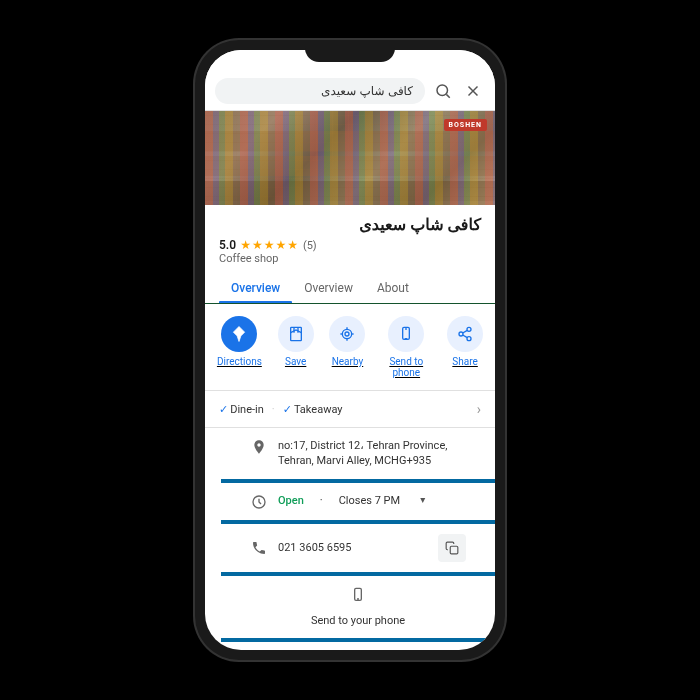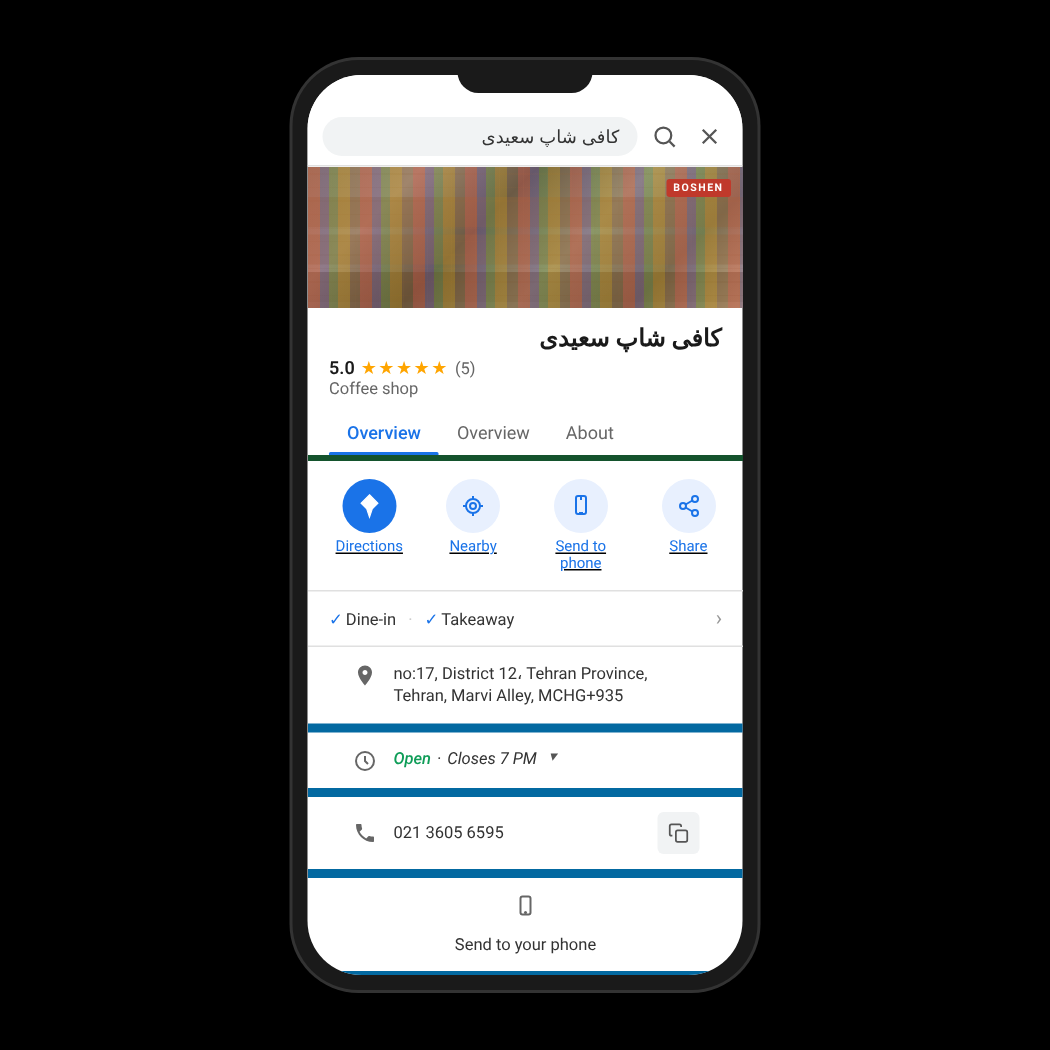--- a/index.html
+++ b/index.html
@@ -185,21 +185,21 @@
 
     .place-type {
       font-size: 11px;
       color: #666;
       margin-bottom: 8px;
     }
 
     
     .tabs {
       display: flex;
-      border-bottom: 4px solid #14532d;
+      border-bottom: 1px solid #14532d;
       padding: 0 14px;
     }
 
     .tab {
       padding: 8px 12px;
       font-size: 12px;
       color: #666;
       cursor: pointer;
       position: relative;
     }
@@ -291,22 +291,23 @@
     .chevron-right {
       color: #999;
       font-size: 14px;
     }
 
     
     .info-row {
       display: flex;
       align-items: flex-start;
       padding: 10px 29px;
-      border-bottom: 6px solid #0369a1;
+      border-bottom: 4px solid #0369a1;
       gap: 10px;
+      margin-left: 16px;
     }
 
     .info-icon {
       width: 18px;
       margin-top: 1px;
       flex-shrink: 0;
       display: flex;
       align-items: center;
       justify-content: center;
       font-size: 14px;
@@ -321,22 +322,21 @@
     }
 
     .info-content .open-text {
       color: #0f9d58;
       font-weight: 500;
     }
 
     .hours-row {
       display: flex;
       align-items: center;
-      gap: 4px;
-      font-style: italic;
+      gap: 16px;
     }
 
     .copy-btn {
       width: 28px;
       height: 28px;
       display: flex;
       align-items: center;
       justify-content: center;
       background: #f1f3f4;
       border-radius: 4px;
@@ -425,20 +425,31 @@
         <div class="action-btn">
           <div class="action-icon directions">
             <svg width="18" height="18" viewBox="0 0 24 24" fill="white">
               <path d="M12 2L4.5 9.5l5 5L12 22l2.5-7.5 5-5z"></path>
               <path d="M12 2l7.5 7.5-5 5L12 22l-2.5-7.5-5-5z" fill="none" stroke="white" stroke-width="1"></path>
             </svg>
           </div>
           <span class="action-label">Directions</span>
         </div>
 
+        <div class="action-btn">
+          <div class="action-icon">
+            <svg width="16" height="16" viewBox="0 0 24 24" fill="none" stroke="#1a73e8" stroke-width="2">
+              <rect x="4" y="2" width="16" height="20" rx="1"></rect>
+              <line x1="9" y1="2" x2="9" y2="10"></line>
+              <line x1="15" y1="2" x2="15" y2="10"></line>
+              <polyline points="4,10 12,6 20,10"></polyline>
+            </svg>
+          </div>
+          <span class="action-label">Save</span>
+        </div>
 
         <div class="action-btn">
           <div class="action-icon">
             <svg width="16" height="16" viewBox="0 0 24 24" fill="none" stroke="#1a73e8" stroke-width="2">
               <circle cx="12" cy="12" r="3"></circle>
               <circle cx="12" cy="12" r="7"></circle>
               <line x1="12" y1="2" x2="12" y2="5"></line>
               <line x1="12" y1="19" x2="12" y2="22"></line>
               <line x1="2" y1="12" x2="5" y2="12"></line>
               <line x1="19" y1="12" x2="22" y2="12"></line>

